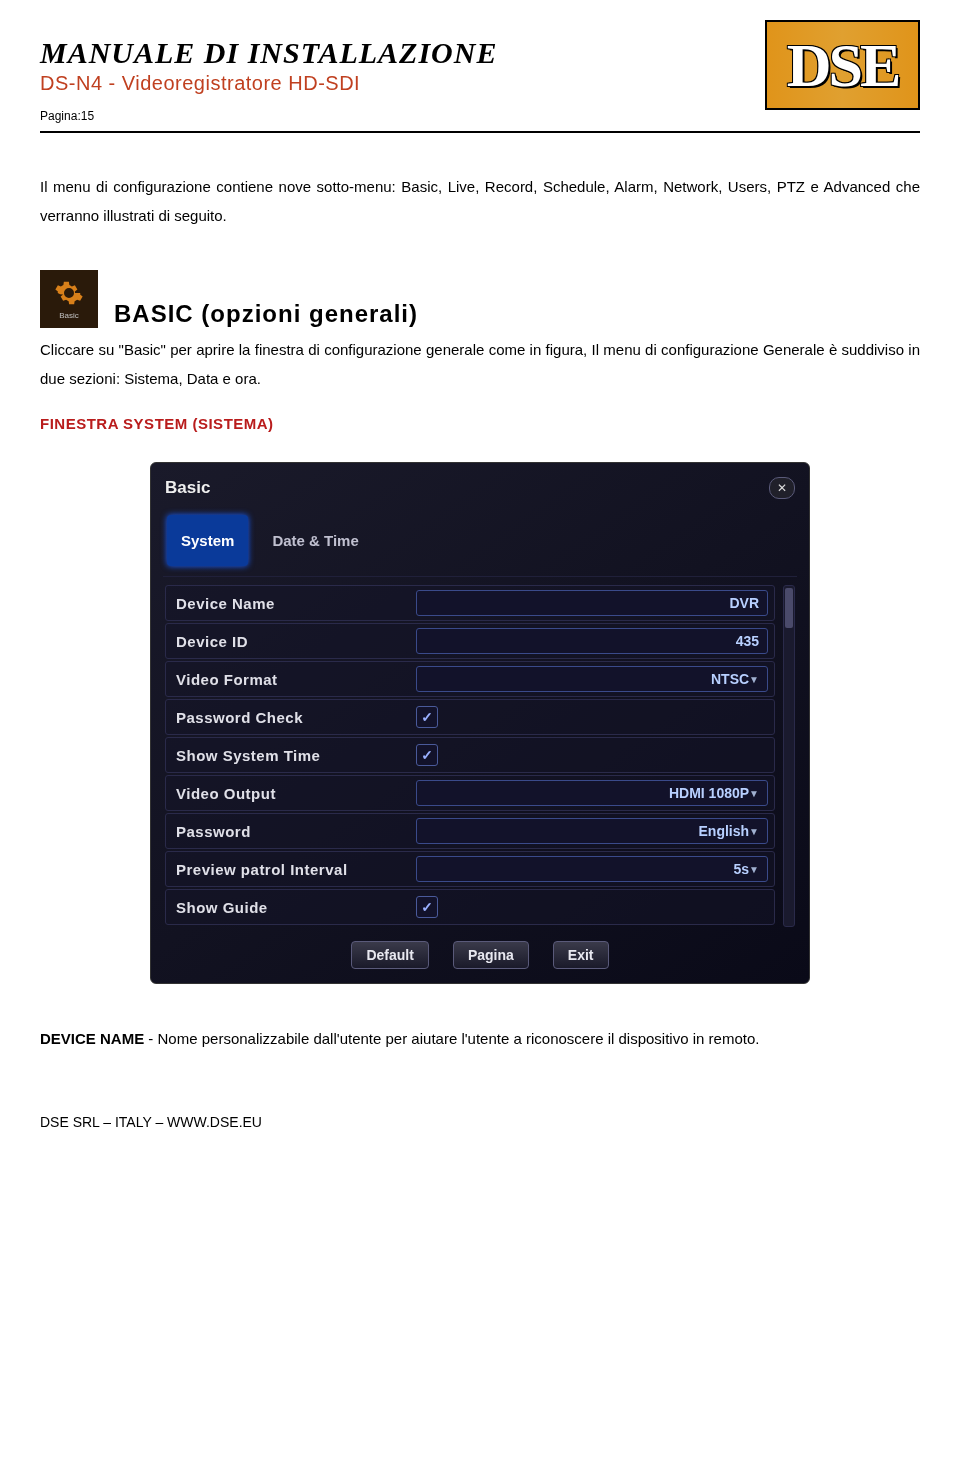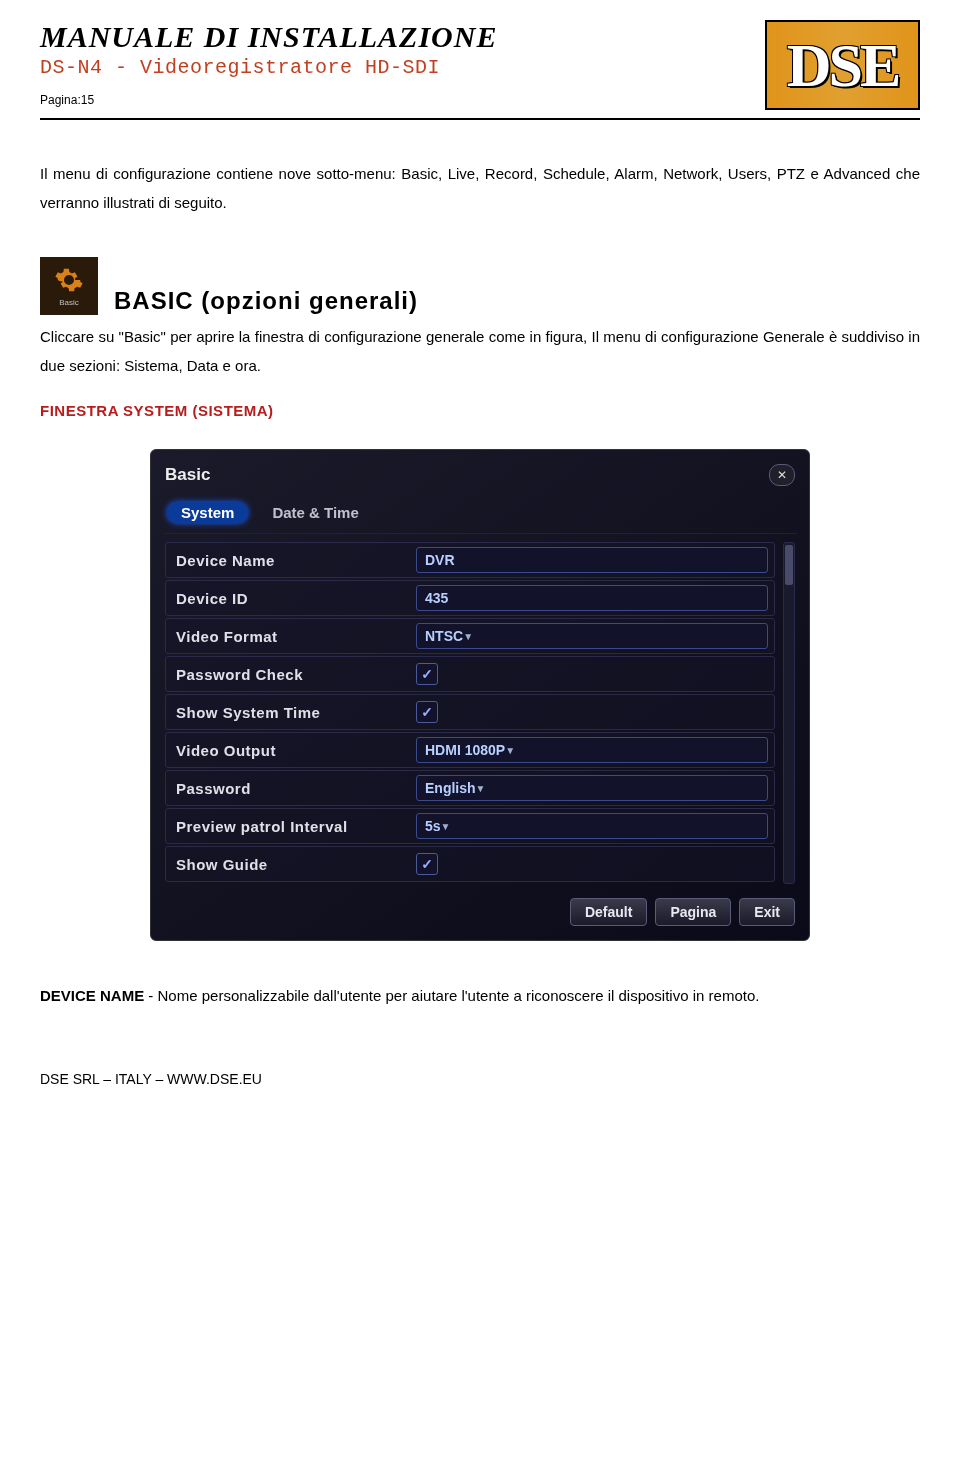--- a/index.html
+++ b/index.html
@@ -10,30 +10,30 @@
     margin: 0 auto;
     padding: 20px 40px 20px 40px;
     color: #000;
   }
   .header {
     display: flex;
     justify-content: space-between;
     align-items: flex-start;
     margin-bottom: 8px;
   }
-  .header-left { flex: 1; }
+  .header-left { flex: 1; margin-top: 16px; }
   .title {
     font-family: "Times New Roman", serif;
     font-weight: bold;
     font-style: italic;
     font-size: 30px;
     letter-spacing: 1px;
   }
   .subtitle {
-    font-family: Liberation Mono, monospace;
+    font-family: Liberation Sans, sans-serif;
     color: #c04020;
     font-size: 20px;
     margin-top: 2px;
     letter-spacing: 0.5px;
   }
   .page-info {
     font-family: Verdana, sans-serif;
     font-size: 12px;
     font-weight: normal;
     margin-top: 14px;
@@ -153,22 +153,22 @@
   .tabs {
     display: flex;
     gap: 10px;
     padding: 6px 4px 10px 4px;
     border-bottom: 1px solid #20203a;
   }
   .tab {
     font-weight: bold;
     font-size: 15px;
     color: #c0c0d0;
-    padding: 2px 14px;
-    border-radius: 12px;
+    padding: 17px 14px;
+    border-radius: 4px;
   }
   .tab.active {
     background: #0a3a9a;
     box-shadow: 0 0 6px #1a60ff;
     color: #fff;
   }
   .rows {
     display: flex;
     gap: 8px;
     padding: 8px 2px 2px 2px;
@@ -202,21 +202,21 @@
     height: 26px;
     border: 1px solid #3a4a8a;
     border-radius: 3px;
     background: #12122a;
     color: #b8d0ff;
     font-weight: bold;
     font-size: 14px;
     padding: 0 8px;
     display: flex;
     align-items: center;
-    justify-content: flex-start;
+    justify-content: flex-end;
   }
   .field .chev {
     font-size: 10px;
     color: #a0b0d0;
   }
   .chk {
     width: 22px;
     height: 22px;
     border: 1px solid #4a5a9a;
     border-radius: 3px;
@@ -238,22 +238,22 @@
   .scrollbar .thumb {
     position: absolute;
     left: 1px; right: 1px;
     top: 2px;
     height: 40px;
     background: #4a4a6a;
     border-radius: 2px;
   }
   .panel-footer {
     display: flex;
-    justify-content: flex-end;
-    gap: 8px;
+    justify-content: center;
+    gap: 24px;
     padding: 12px 2px 0 2px;
   }
   .btn {
     border: 1px solid #5a5a7a;
     border-radius: 4px;
     background: linear-gradient(#3a3a4a, #1a1a2a);
     color: #e8e8f0;
     font-weight: bold;
     font-size: 14px;
     padding: 5px 14px;

